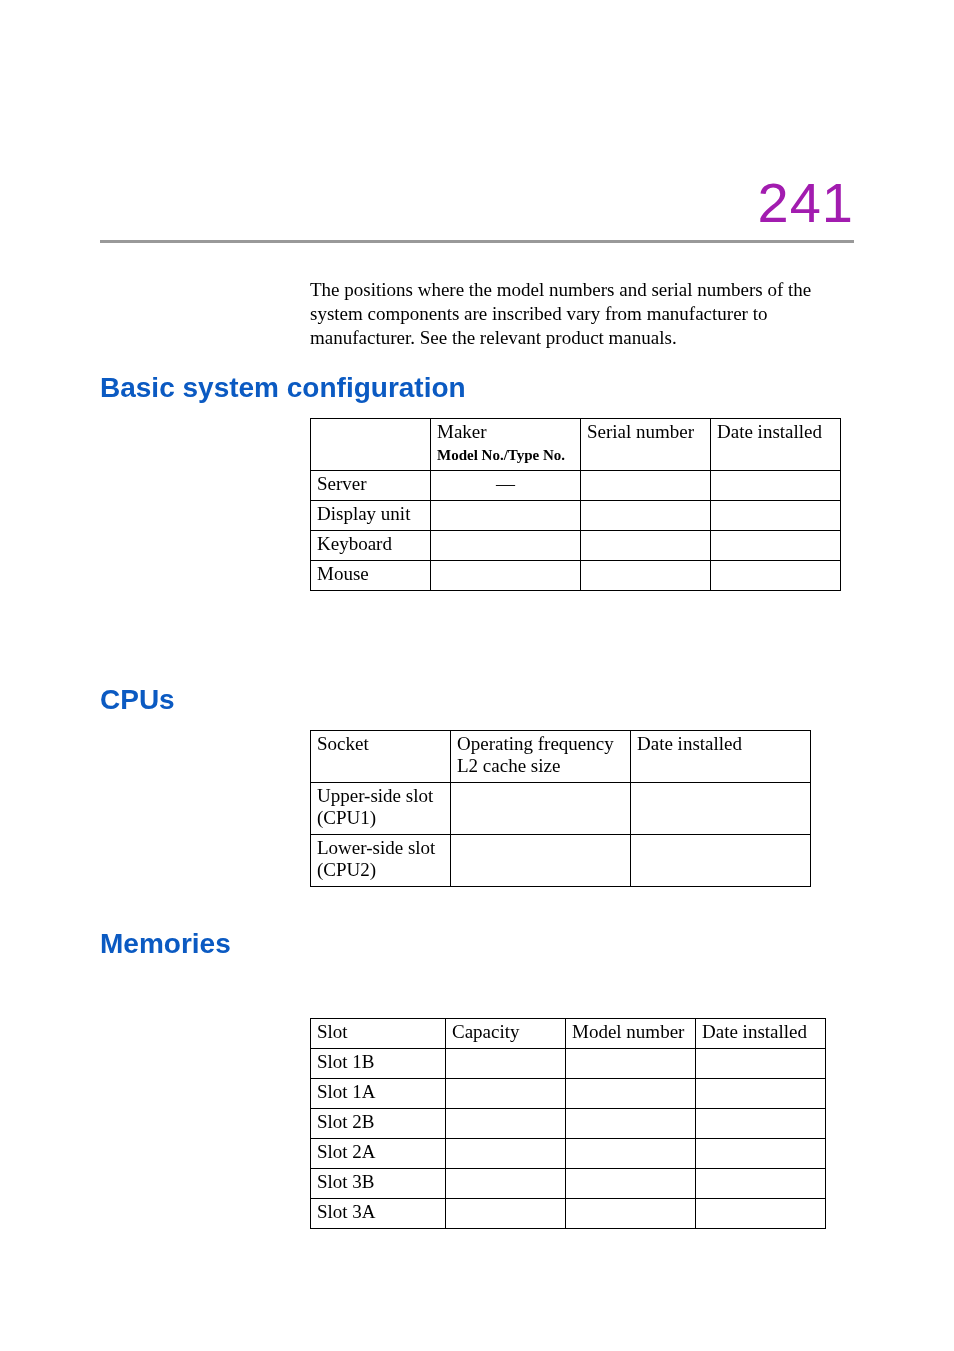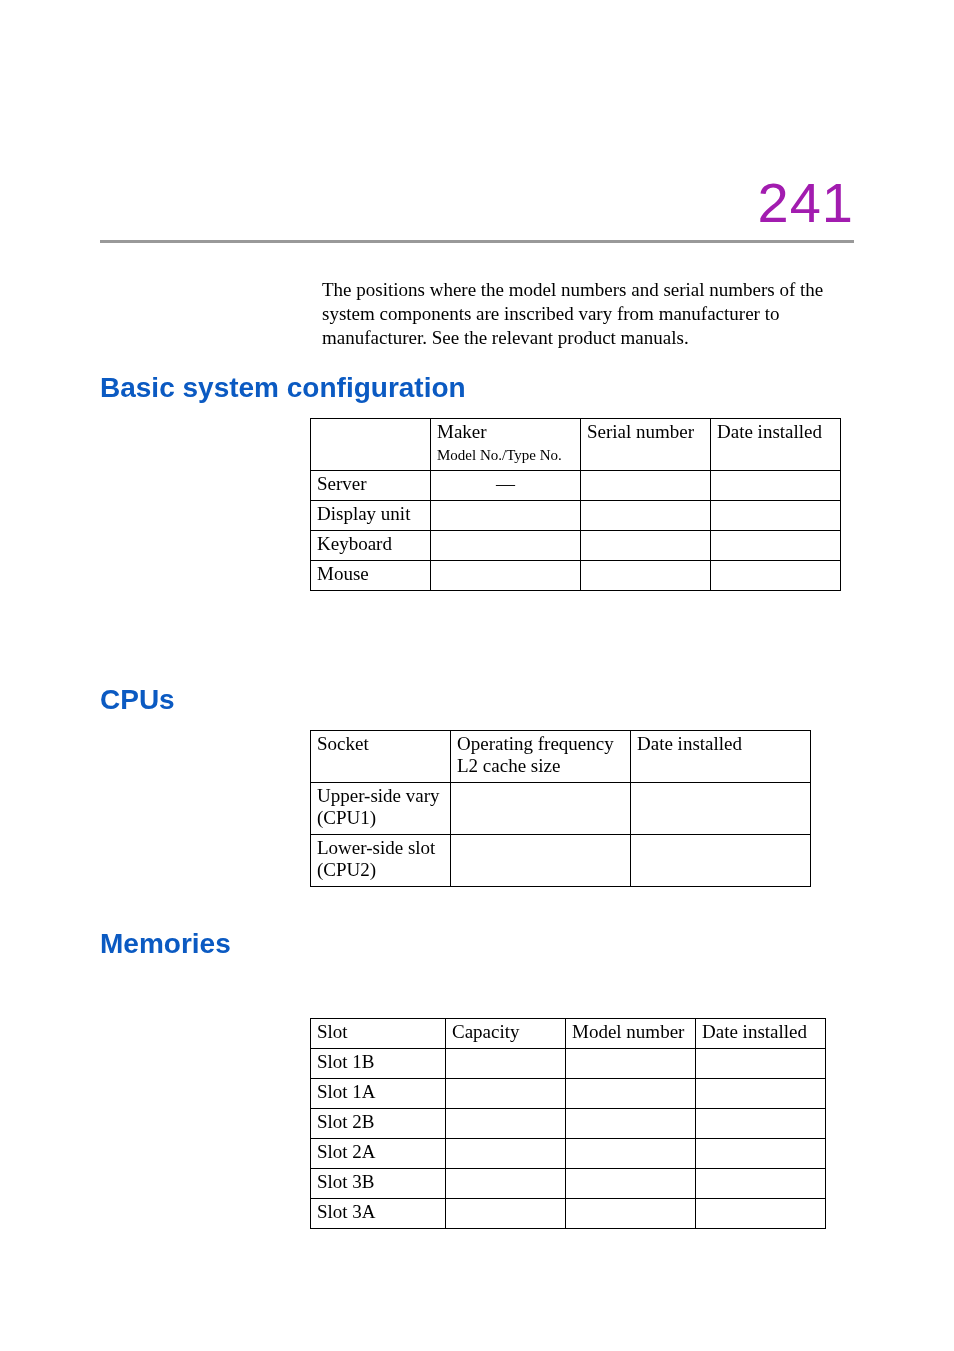--- a/index.html
+++ b/index.html
@@ -23,21 +23,20 @@
     height: 3px;
     background: #999;
   }
   .intro {
     position: absolute;
     top: 278px;
     left: 310px;
     right: 100px;
     font-size: 19px;
     line-height: 1.25;
-    margin-left: 12px;
   }
   .section-title {
     font-family: Arial, Helvetica, sans-serif;
     font-weight: 700;
     color: #0b5ac2;
     font-size: 28px;
   }
   .s1 { position: absolute; top: 372px; left: 100px; }
   .s2 { position: absolute; top: 684px; left: 100px; }
   .s3 { position: absolute; top: 928px; left: 100px; }
@@ -47,21 +46,21 @@
     font-size: 19px;
     position: absolute;
   }
   td, th {
     border: 1px solid #000;
     padding: 2px 6px;
     font-weight: 400;
     vertical-align: top;
   }
   .hdr-center { text-align: left; }
-  .small-sub { font-size: 15px; line-height: 1.1; }
+  .small-sub { font-size: 15px; line-height: 1.1; font-weight: bold; }
   .cell-center { text-align: center; }
 
   
   #tbl-basic { top: 418px; left: 310px; }
   #tbl-basic col.c0 { width: 120px; }
   #tbl-basic col.c1 { width: 150px; }
   #tbl-basic col.c2 { width: 130px; }
   #tbl-basic col.c3 { width: 130px; }
   #tbl-basic td { height: 30px; }
   #tbl-basic tr.hdr td { height: 52px; }
@@ -149,21 +148,21 @@
         <tr>
       <td class="hdr-center">Socket</td>
       <td class="hdr-center">
         <span>Operating frequency</span><br>
         <span>L2 cache size</span>
       </td>
       <td class="hdr-center">Date installed</td>
     </tr>
     <tr>
       <td>
-        <span>Upper-side vary</span><br>
+        <span>Upper-side slot</span><br>
         <span>(CPU1)</span>
       </td>
       <td></td>
       <td></td>
     </tr>
     <tr>
       <td>
         <span>Lower-side slot</span><br>
         <span>(CPU2)</span>
       </td>

